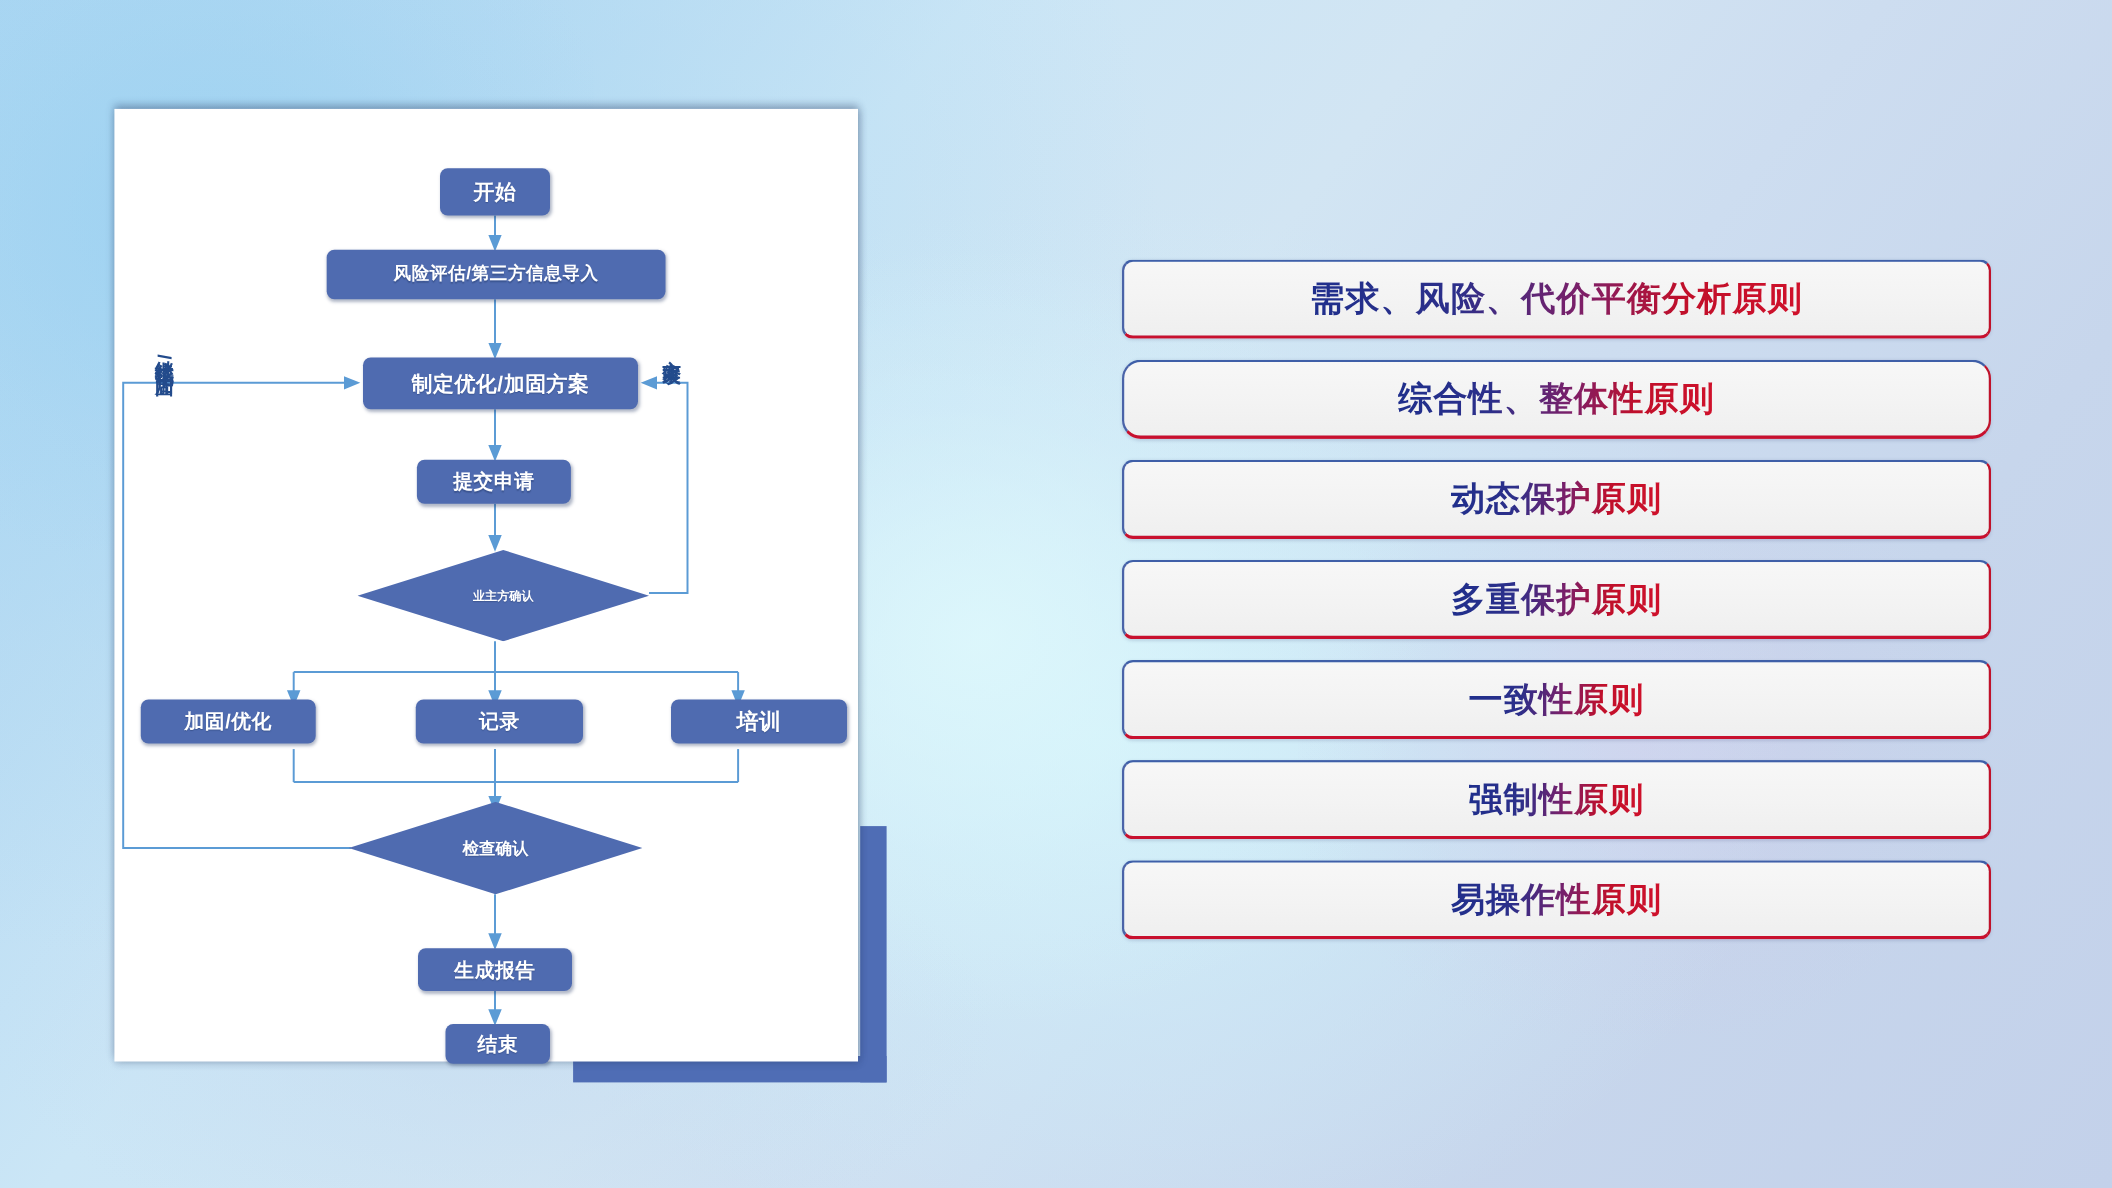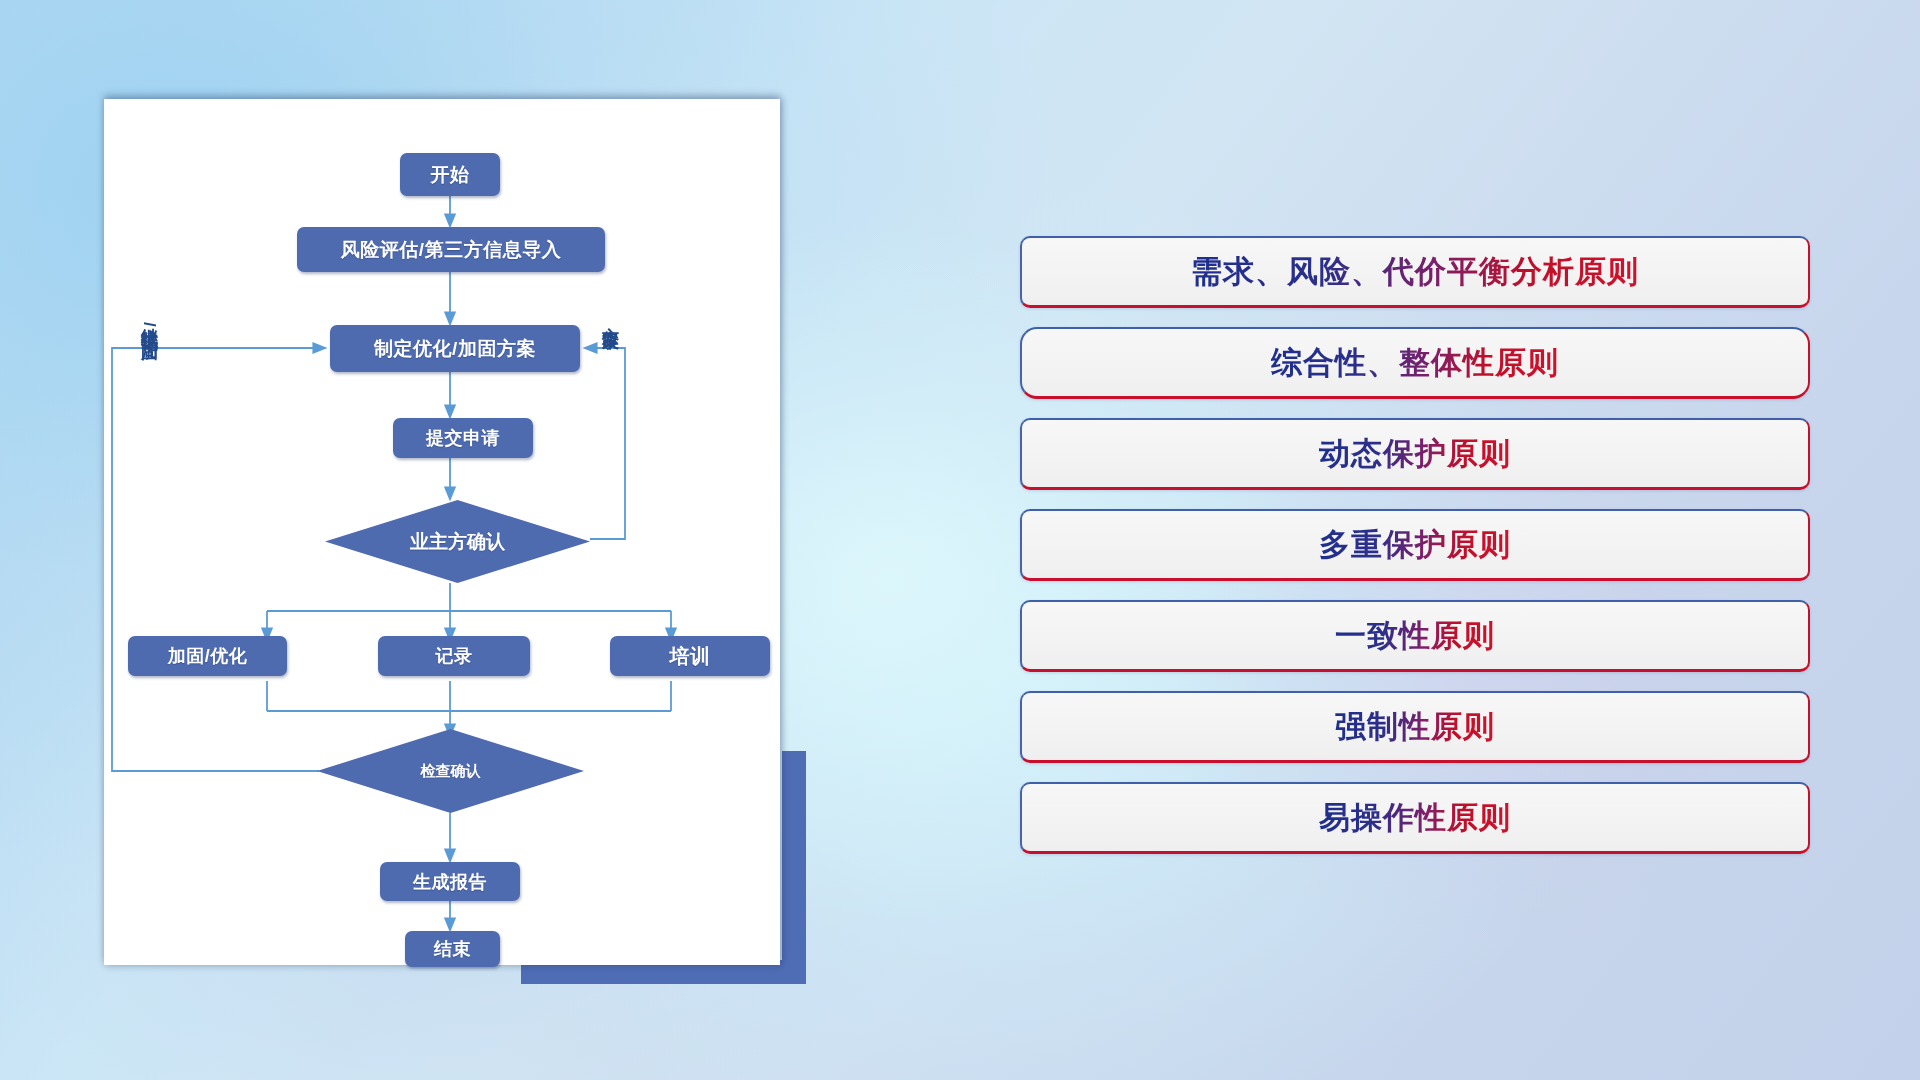--- a/index.html
+++ b/index.html
@@ -151,37 +151,37 @@
         <path d="M 215 672 L 8 672 L 8 249 L 216 249" marker-end="url(#ah)"></path>
 
         <path d="M 486 440 L 521 440 L 521 249 L 486 249" marker-end="url(#ahr)"></path>
       </g>
     </svg>
 
     <div class="node" style="left:296px; top:54px; width:100px; height:43px; font-size:19px;">
       <span>开始</span>
     </div>
 
-    <div class="node" style="left:193px; top:128px; width:308px; height:45px; font-size:19px;">
+    <div class="node" style="left:193px; top:128px; width:308px; height:45px; font-size:16px;">
       <span>风险评估/第三方信息导入</span>
     </div>
 
     <div class="node" style="left:226px; top:226px; width:250px; height:47px; font-size:19px;">
       <span>制定优化/加固方案</span>
     </div>
 
-    <div class="node" style="left:289px; top:319px; width:140px; height:40px; font-size:18px;">
+    <div class="node" style="left:275px; top:319px; width:140px; height:40px; font-size:18px;">
       <span>提交申请</span>
     </div>
 
     <div class="diamond-wrap" style="left:221px; top:401px; width:265px; height:83px;">
       <svg width="265" height="83" viewBox="0 0 265 83">
         <polygon points="132.5,0 265,41.5 132.5,83 0,41.5" fill="#4f6bb0"></polygon>
       </svg>
-      <div class="diamond-label" style="font-size:19px;">
+      <div class="diamond-label" style="font-size:11px;">
         <span>业主方确认</span>
       </div>
     </div>
 
     <div class="node" style="left:24px; top:537px; width:159px; height:40px; font-size:18px;">
       <span>加固/优化</span>
     </div>
 
     <div class="node" style="left:274px; top:537px; width:152px; height:40px; font-size:18px;">
       <span>记录</span>

